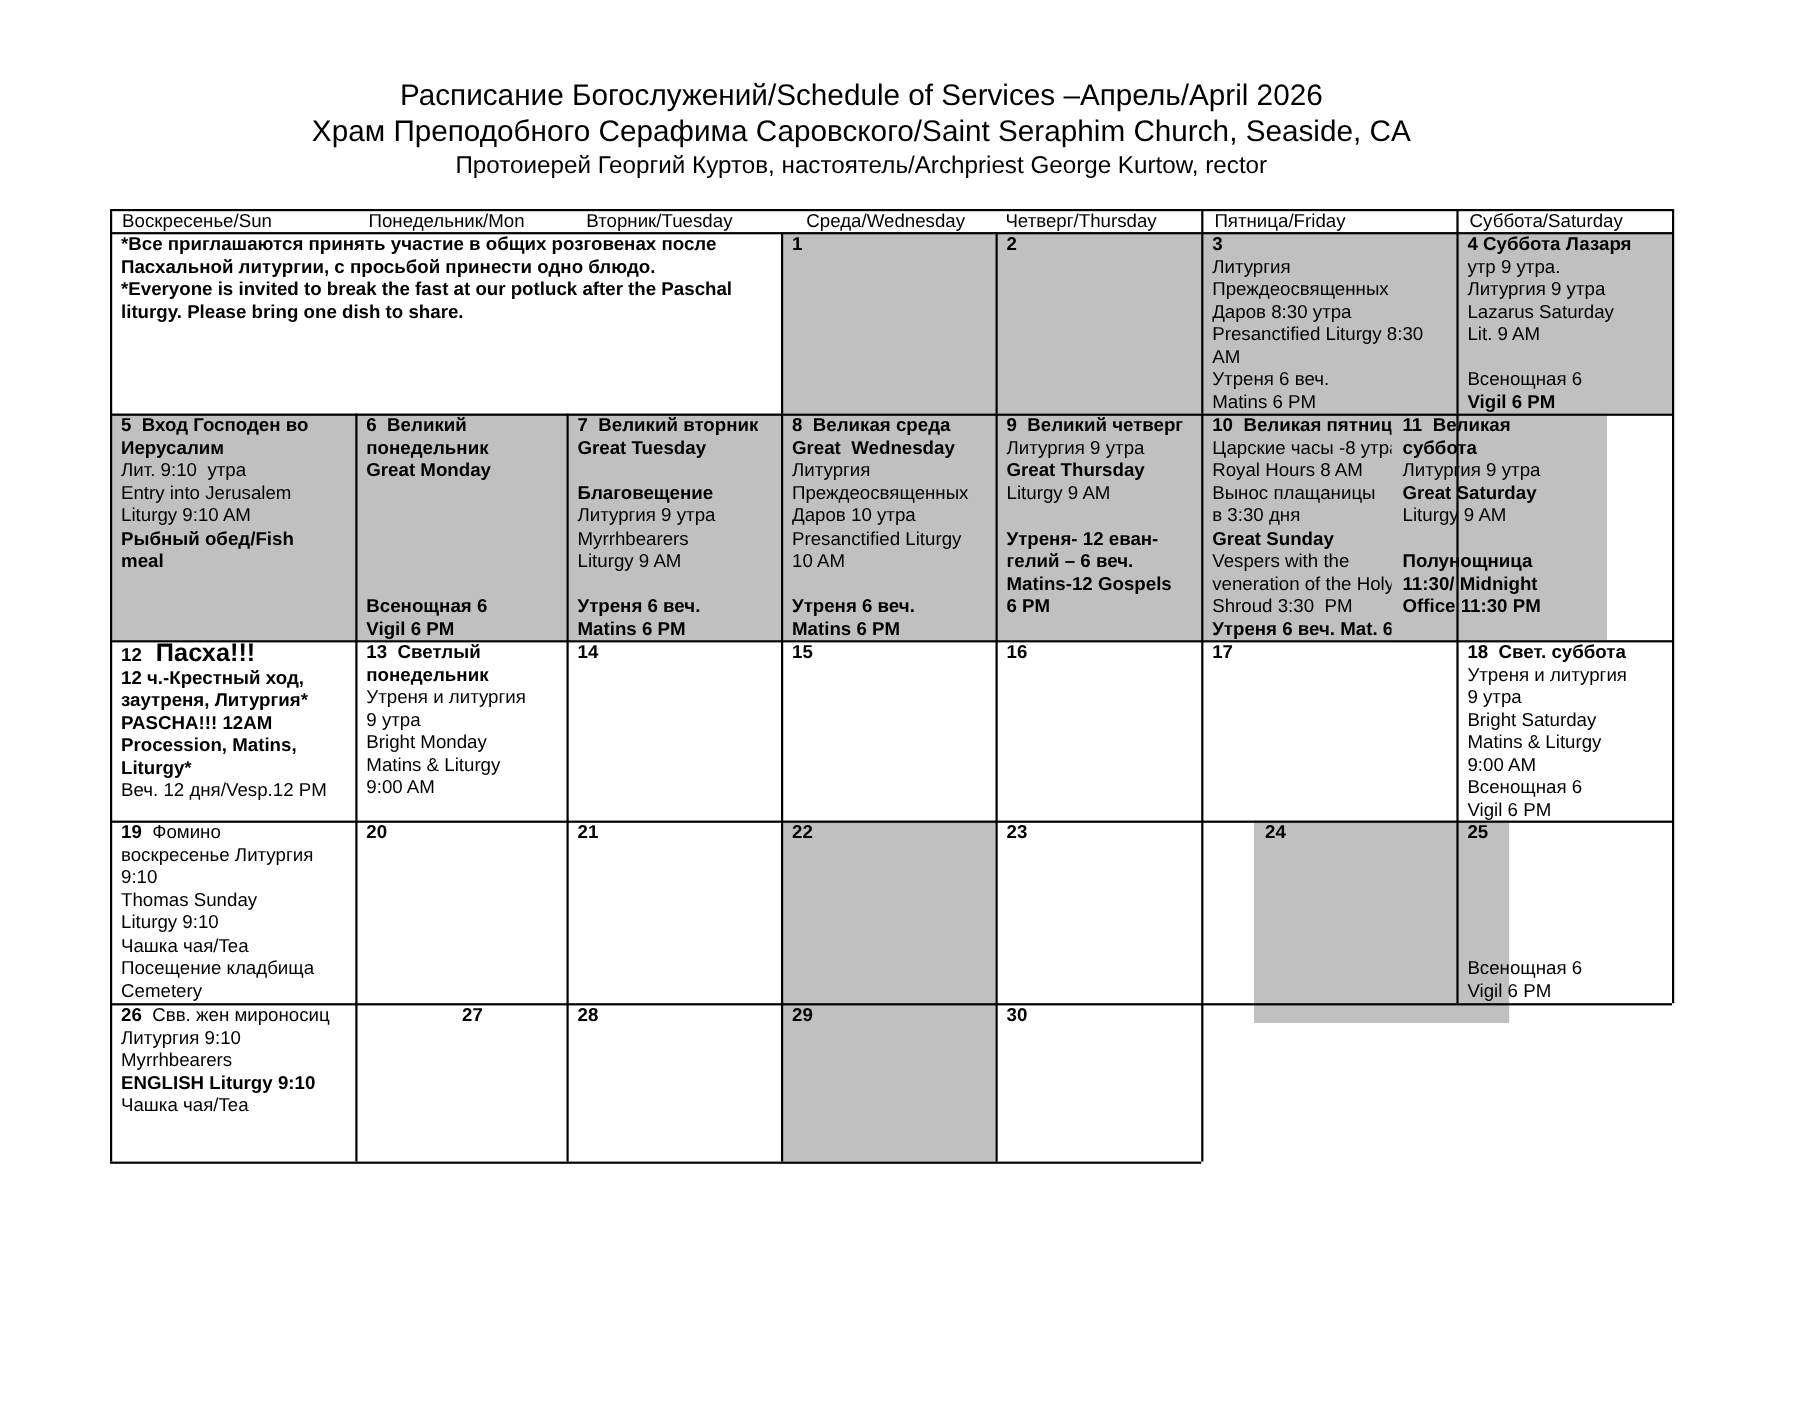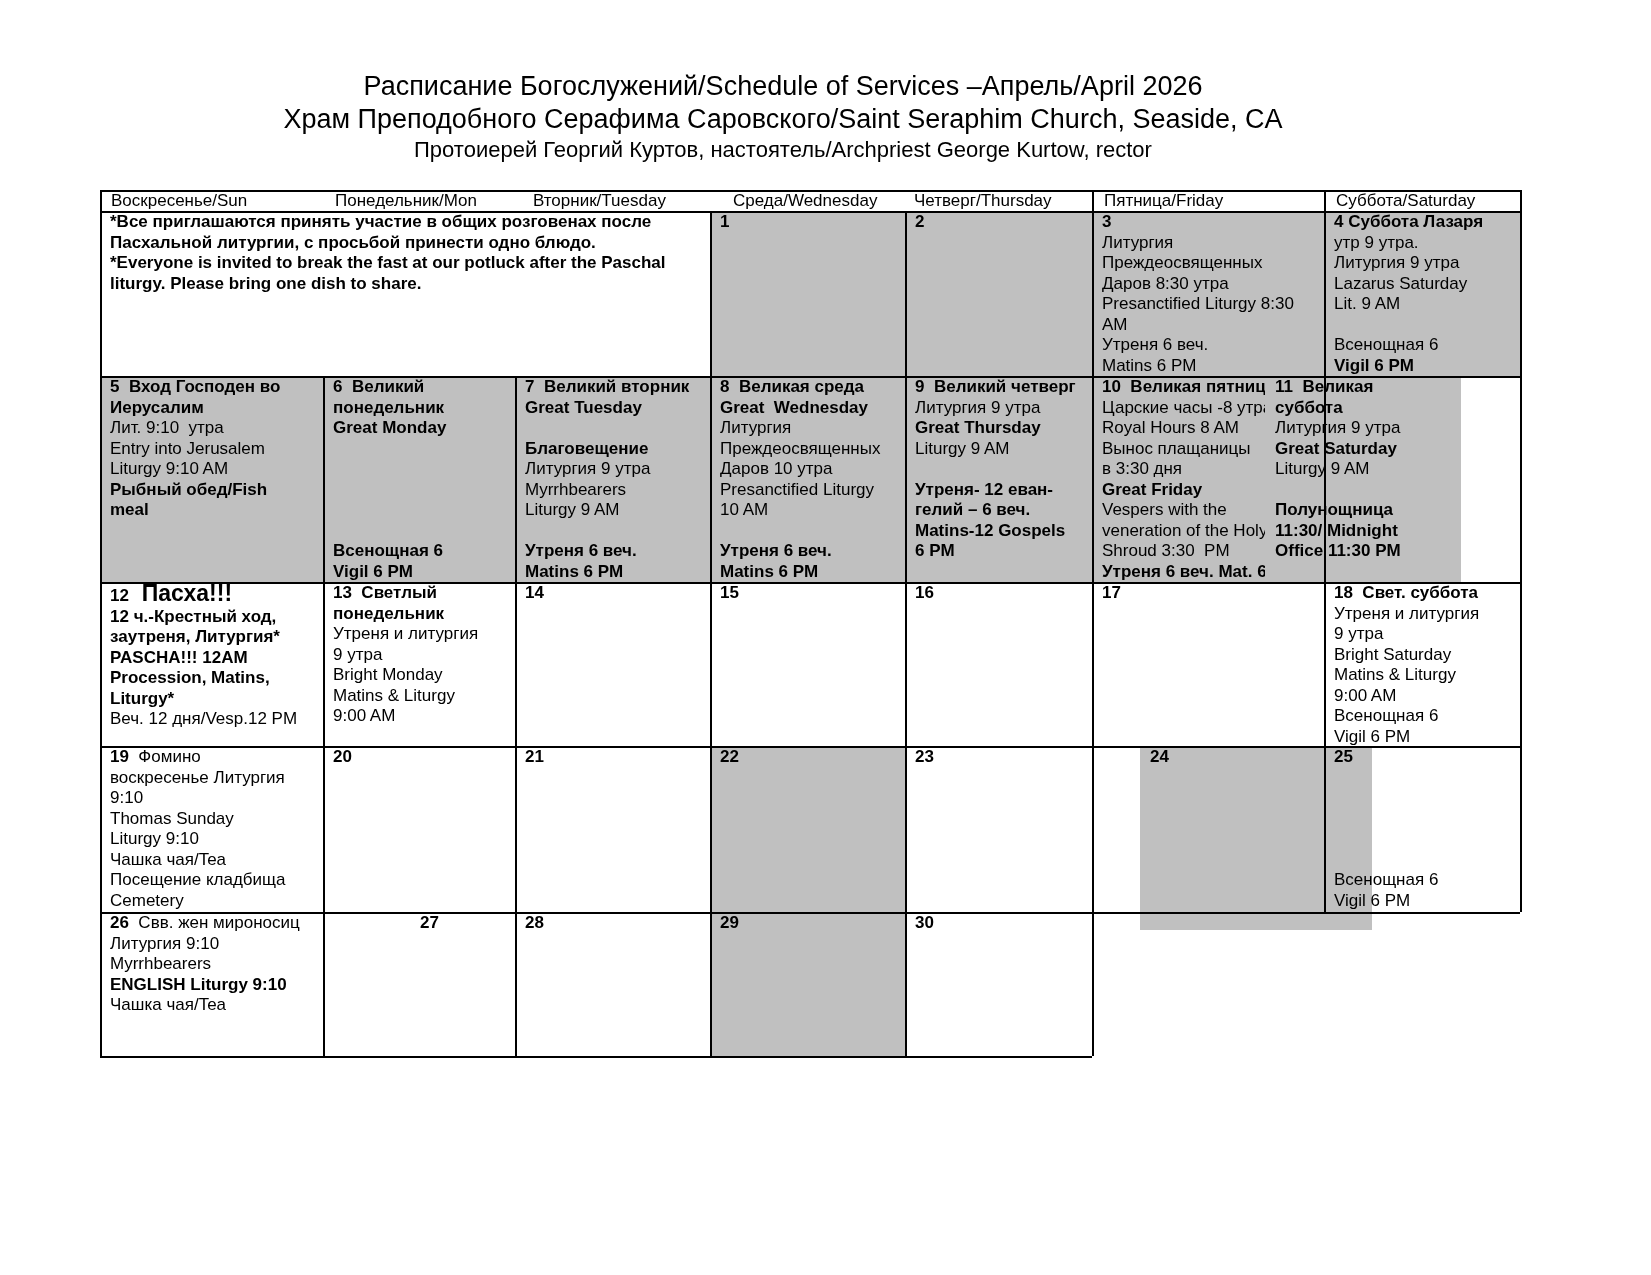--- a/index.html
+++ b/index.html
@@ -127,21 +127,21 @@
       <span class="line b">гелий – 6 веч.</span>
       <span class="line b">Matins-12 Gospels</span>
       <span class="line b">6 PM</span>
     </div>
     <div class="cell gray" style="left: 1092px; top: 376px; width: 232px; height: 206px;">
       <span class="line"><span class="b">10</span><span class="b">  Великая пятница</span></span>
       <span class="line">Царские часы -8 утра</span>
       <span class="line">Royal Hours 8 AM</span>
       <span class="line">Вынос плащаницы</span>
       <span class="line">в 3:30 дня</span>
-      <span class="line b">Great Friday</span>
+      <span class="line b">Great Sunday</span>
       <span class="line">Vespers with the</span>
       <span class="line">veneration of the Holy</span>
       <span class="line">Shroud 3:30  PM</span>
       <span class="line b">Утреня 6 веч. Mat. 6PM</span>
     </div>
     <div class="cell gray" style="left: 1265px; top: 376px; width: 196px; height: 206px;">
       <span class="line"><span class="b">11</span><span class="b">  Великая</span></span>
       <span class="line b">суббота</span>
       <span class="line">Литургия 9 утра</span>
       <span class="line b">Great Saturday</span>

